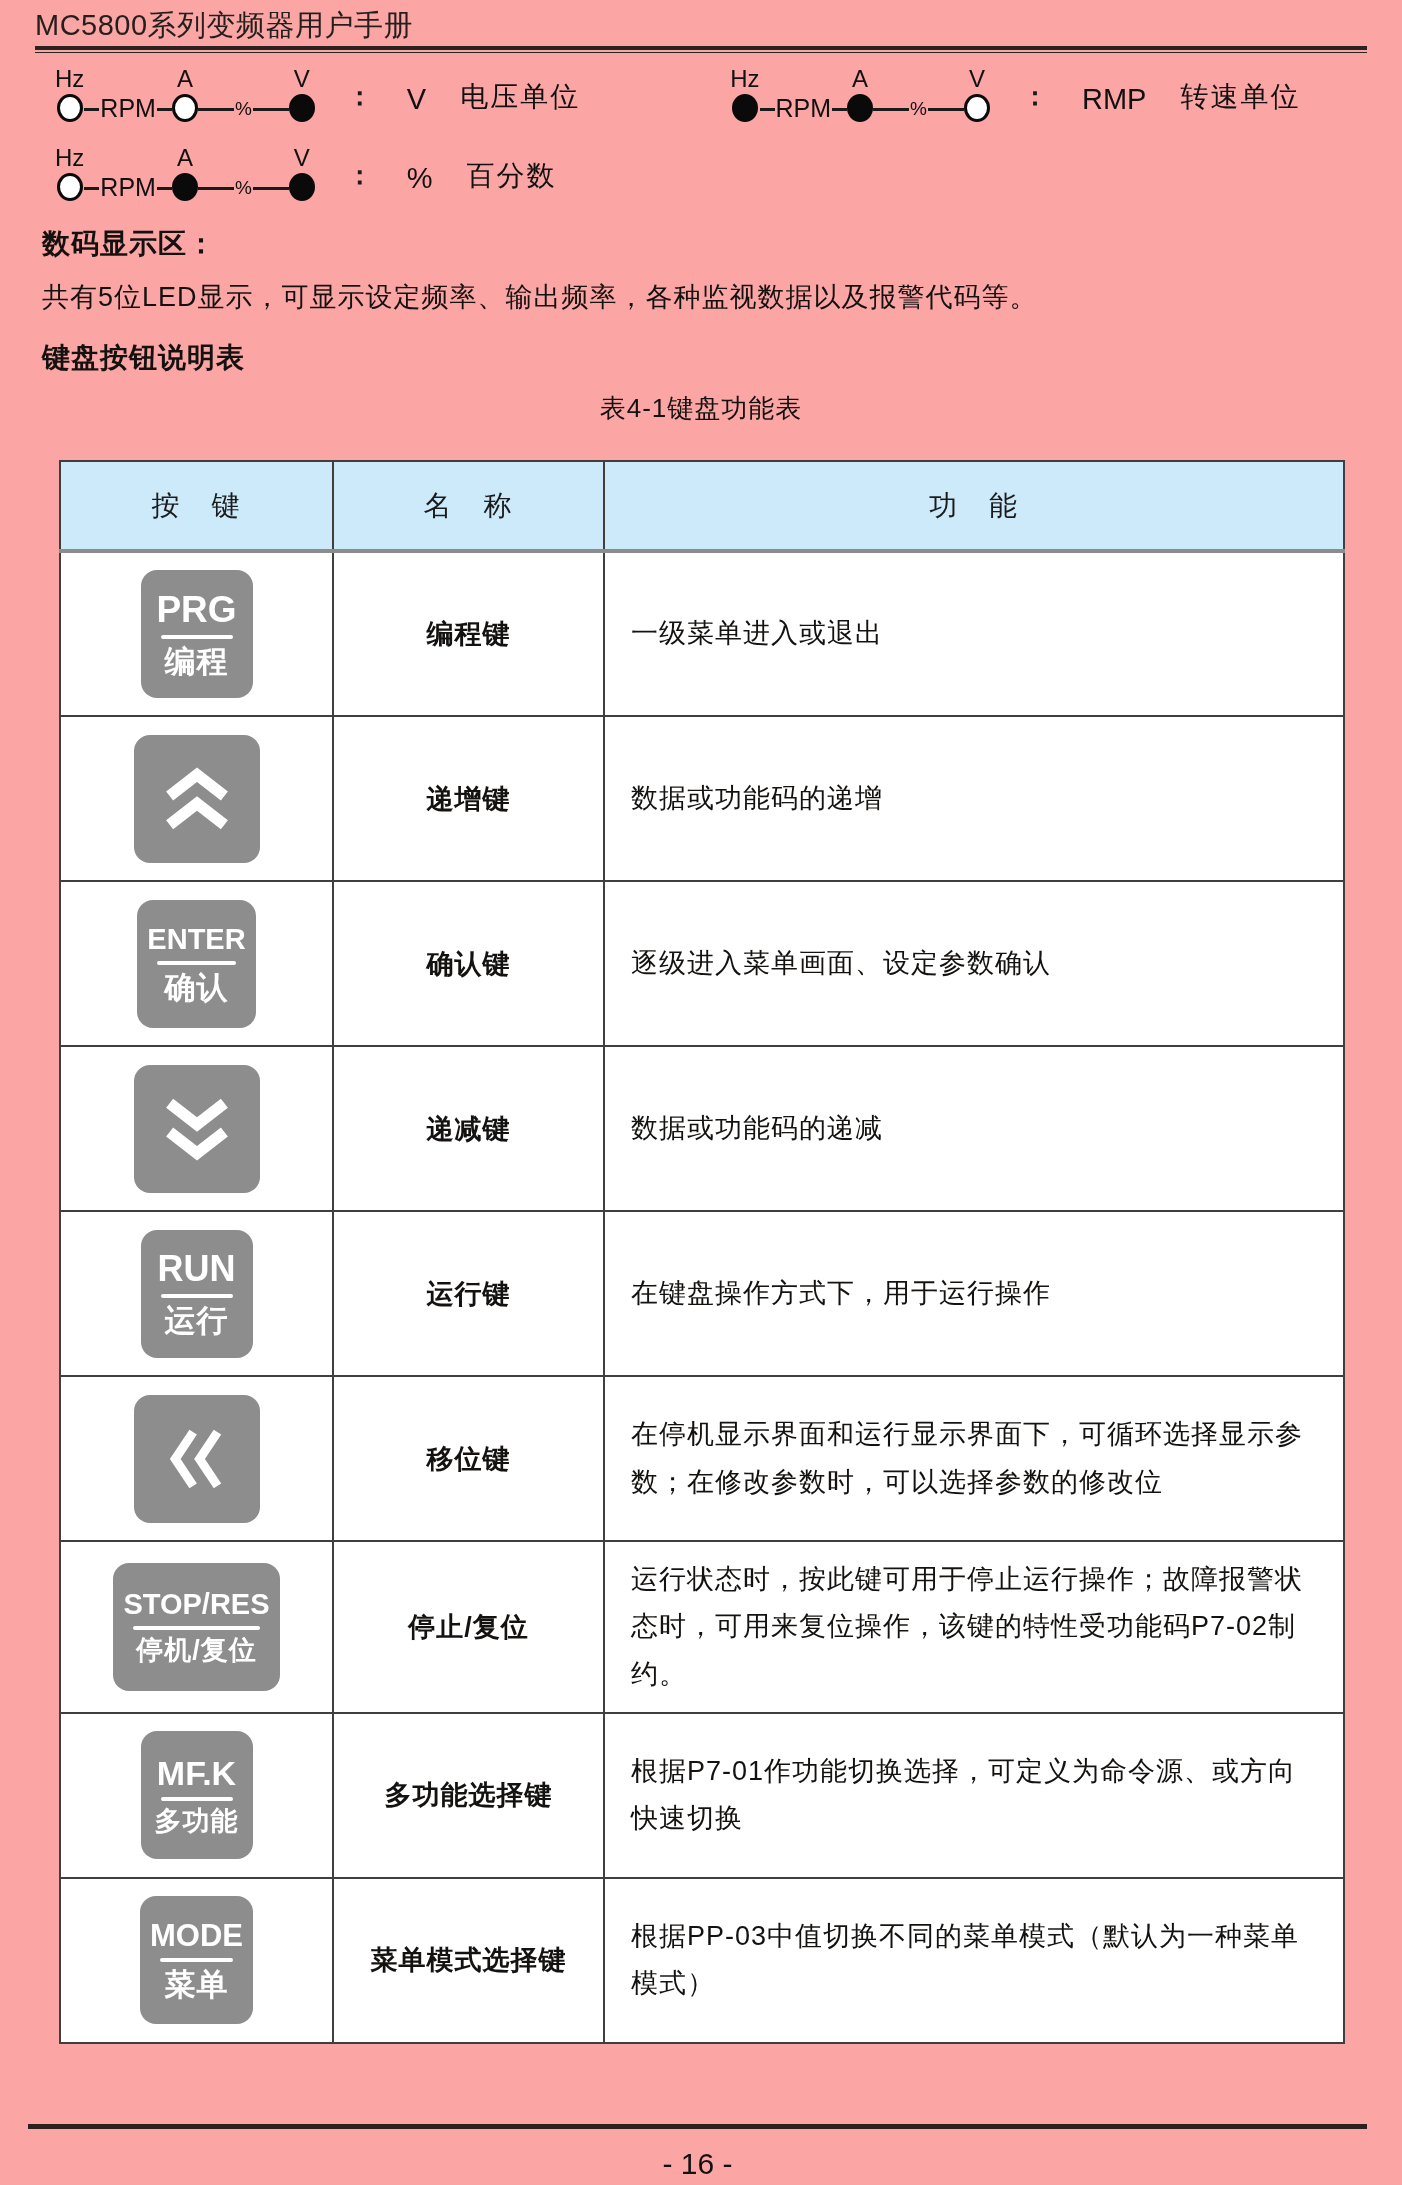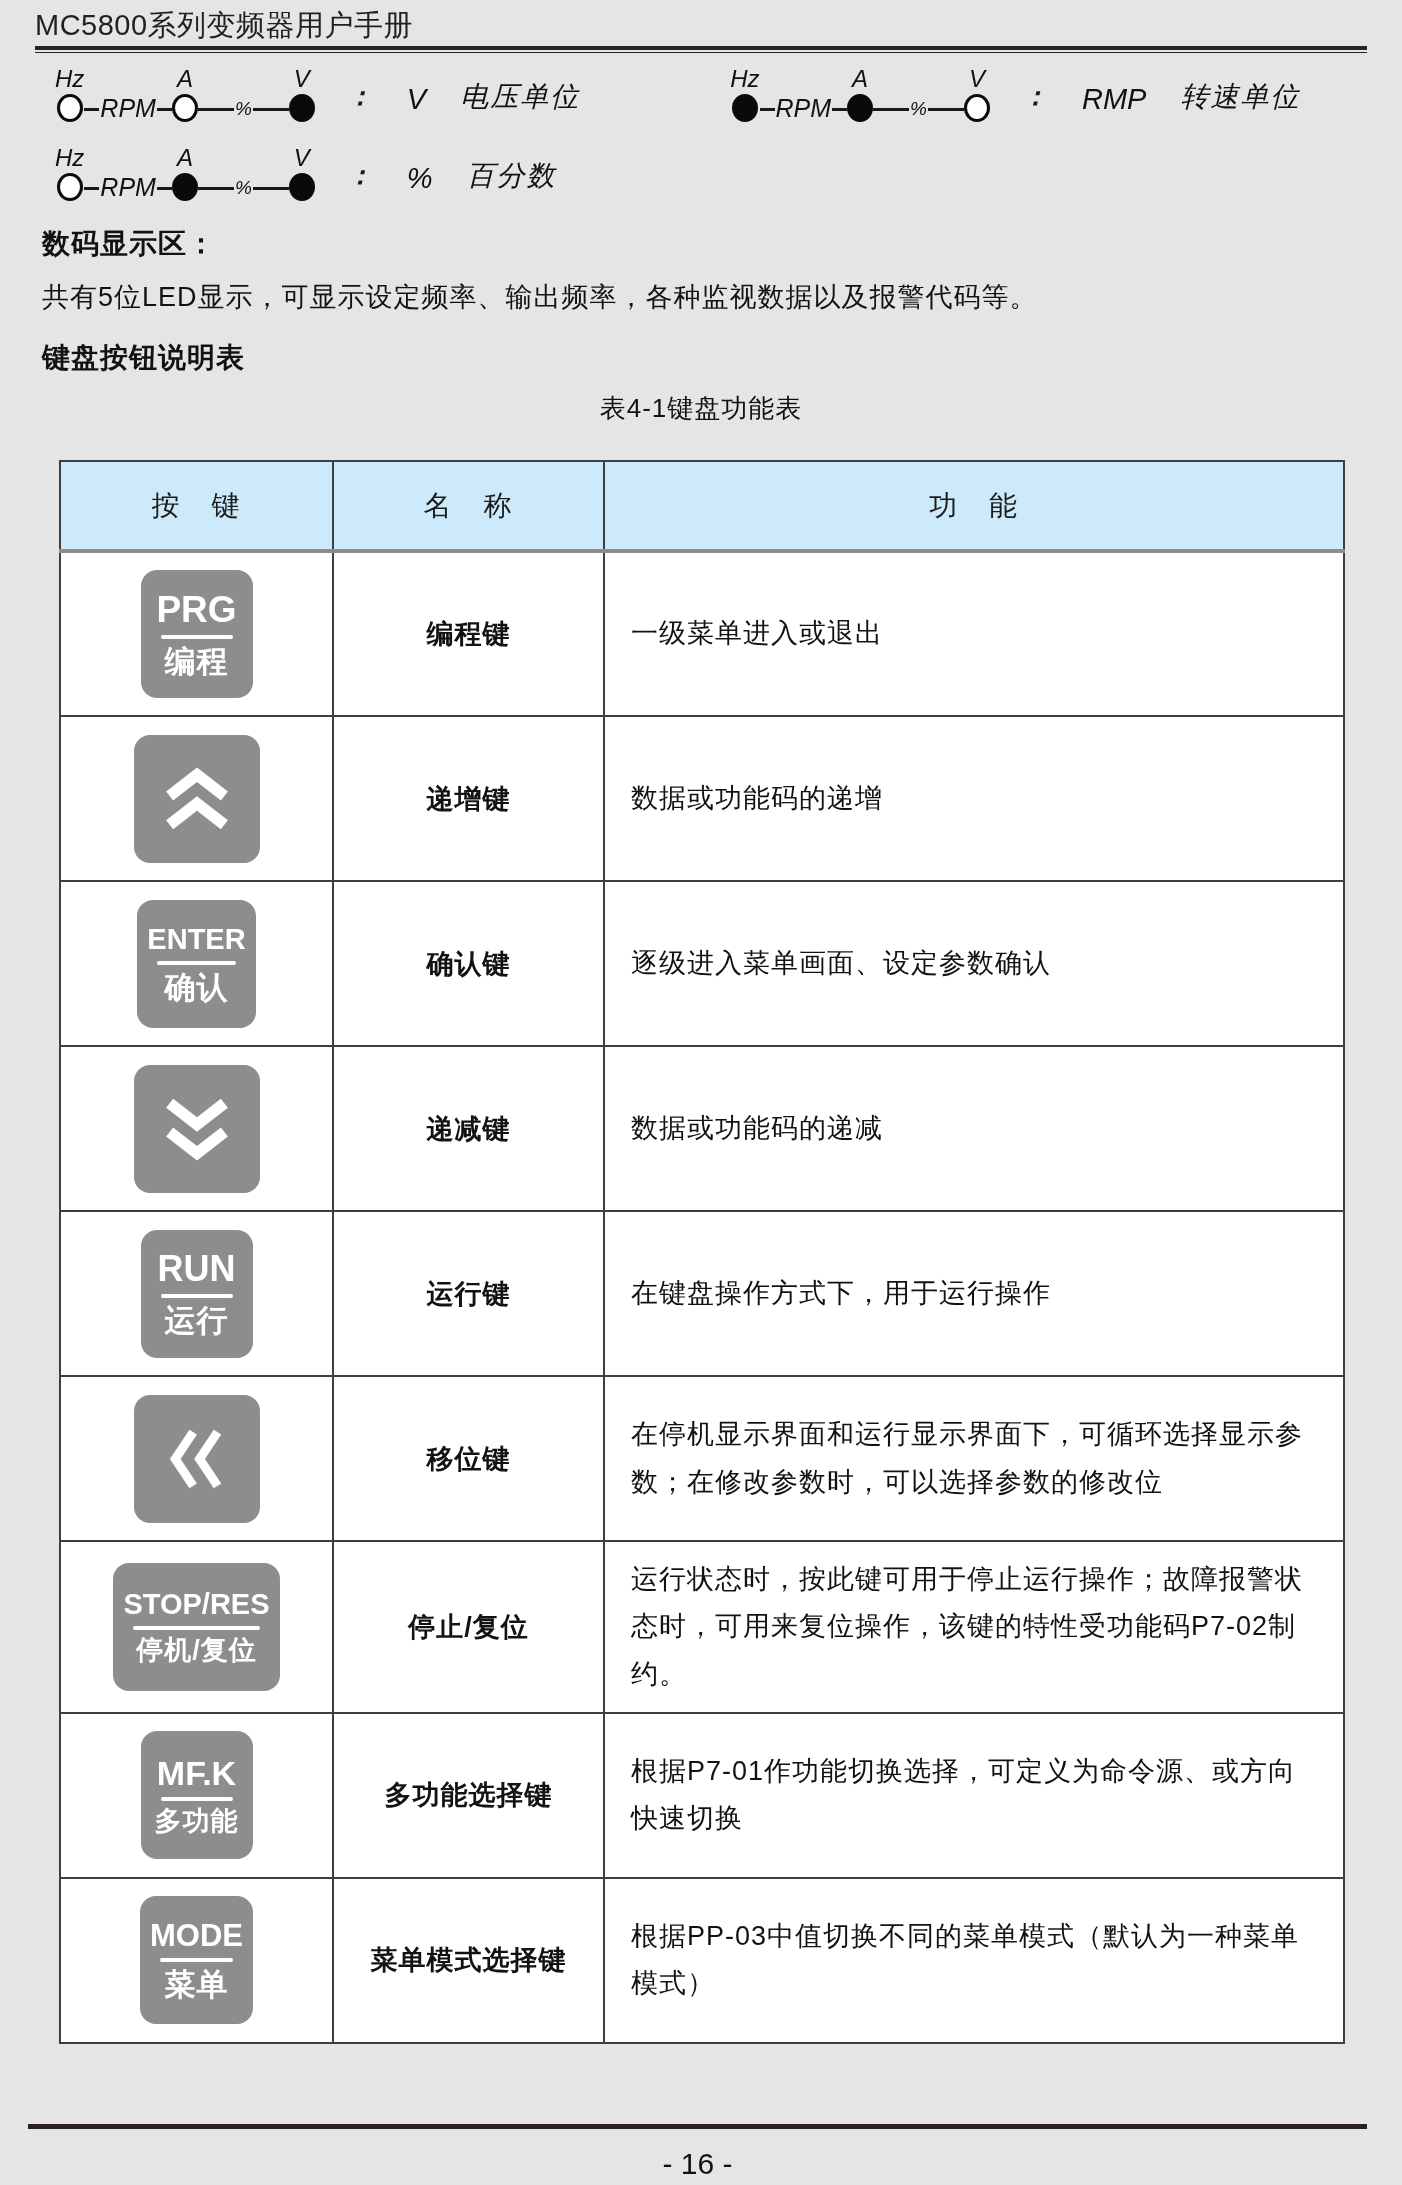--- a/index.html
+++ b/index.html
@@ -1,30 +1,30 @@
 <!DOCTYPE html>
 <html><head>
 <meta charset="utf-8">
 <style>
   html,body{margin:0;padding:0;background:#ffffff;}
   .page{
     position:relative;
     width:1402px;height:2185px;
-    background:#e5e5e5;
+    background:#fca5a5;
     color:#1c1a19;
     font-family:"Liberation Sans","DejaVu Sans",sans-serif;
     overflow:hidden;
     box-sizing:border-box;
   }
   
   .doc-header{padding:8px 35px 0 35px;}
   .doc-title{font-size:29px;font-weight:500;letter-spacing:0.5px;color:#231f1d;line-height:34px;}
   .title-rule{margin:4px 0 0 0;border-top:4px solid #2b2320;border-bottom:1px solid #2b2320;height:2px;}
   
-  .legend{margin:14px 0 0 55px;font-style:italic;}
+  .legend{margin:14px 0 0 55px;}
   .legend-row{display:flex;align-items:flex-end;margin-top:0;}
   .legend-row + .legend-row{margin-top:24px;}
   .led-group{display:flex;align-items:flex-end;}
   .led-unit{display:flex;flex-direction:column;align-items:center;}
   .led-label{font-size:24px;color:#111;line-height:24px;margin-bottom:3px;}
   .led{width:26px;height:28px;border:3px solid #0a0a0a;border-radius:50%;box-sizing:border-box;background:#fff;}
   .led.on{background:#0a0a0a;}
   .conn-line{height:3px;background:#1a1a1a;margin-bottom:11px;}
   .conn-line.short{width:15px;}
   .conn-line.long{width:36px;}

